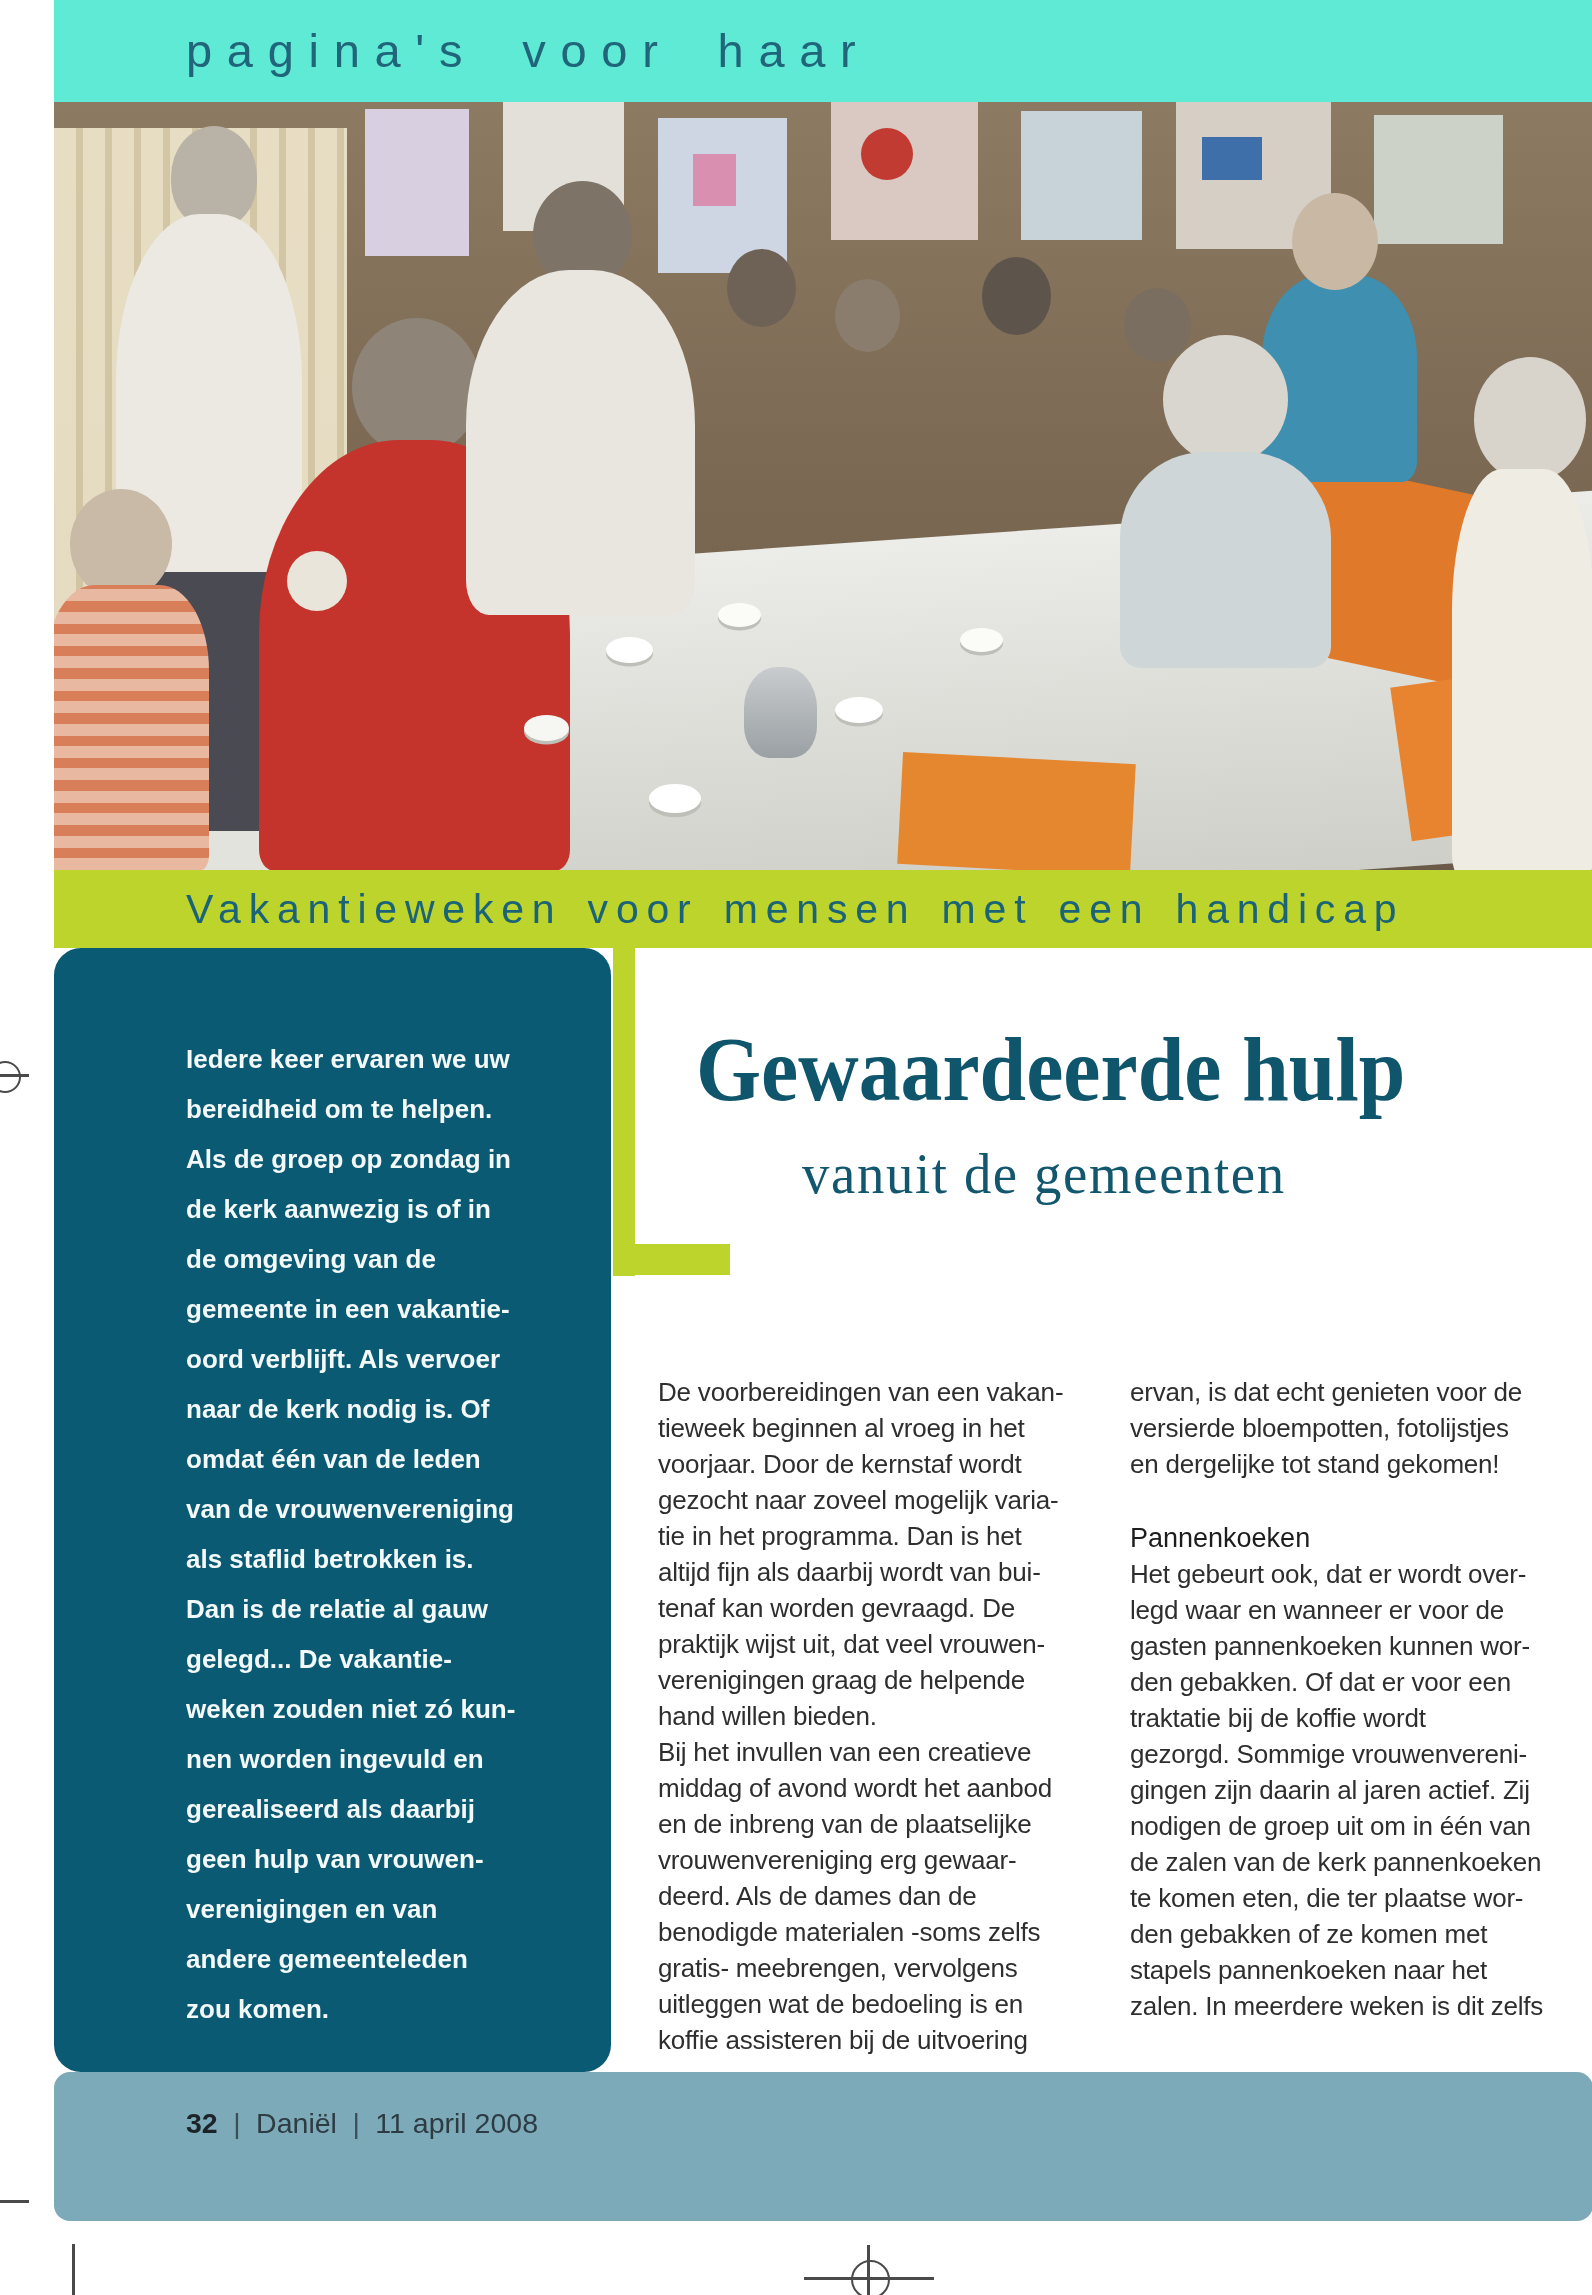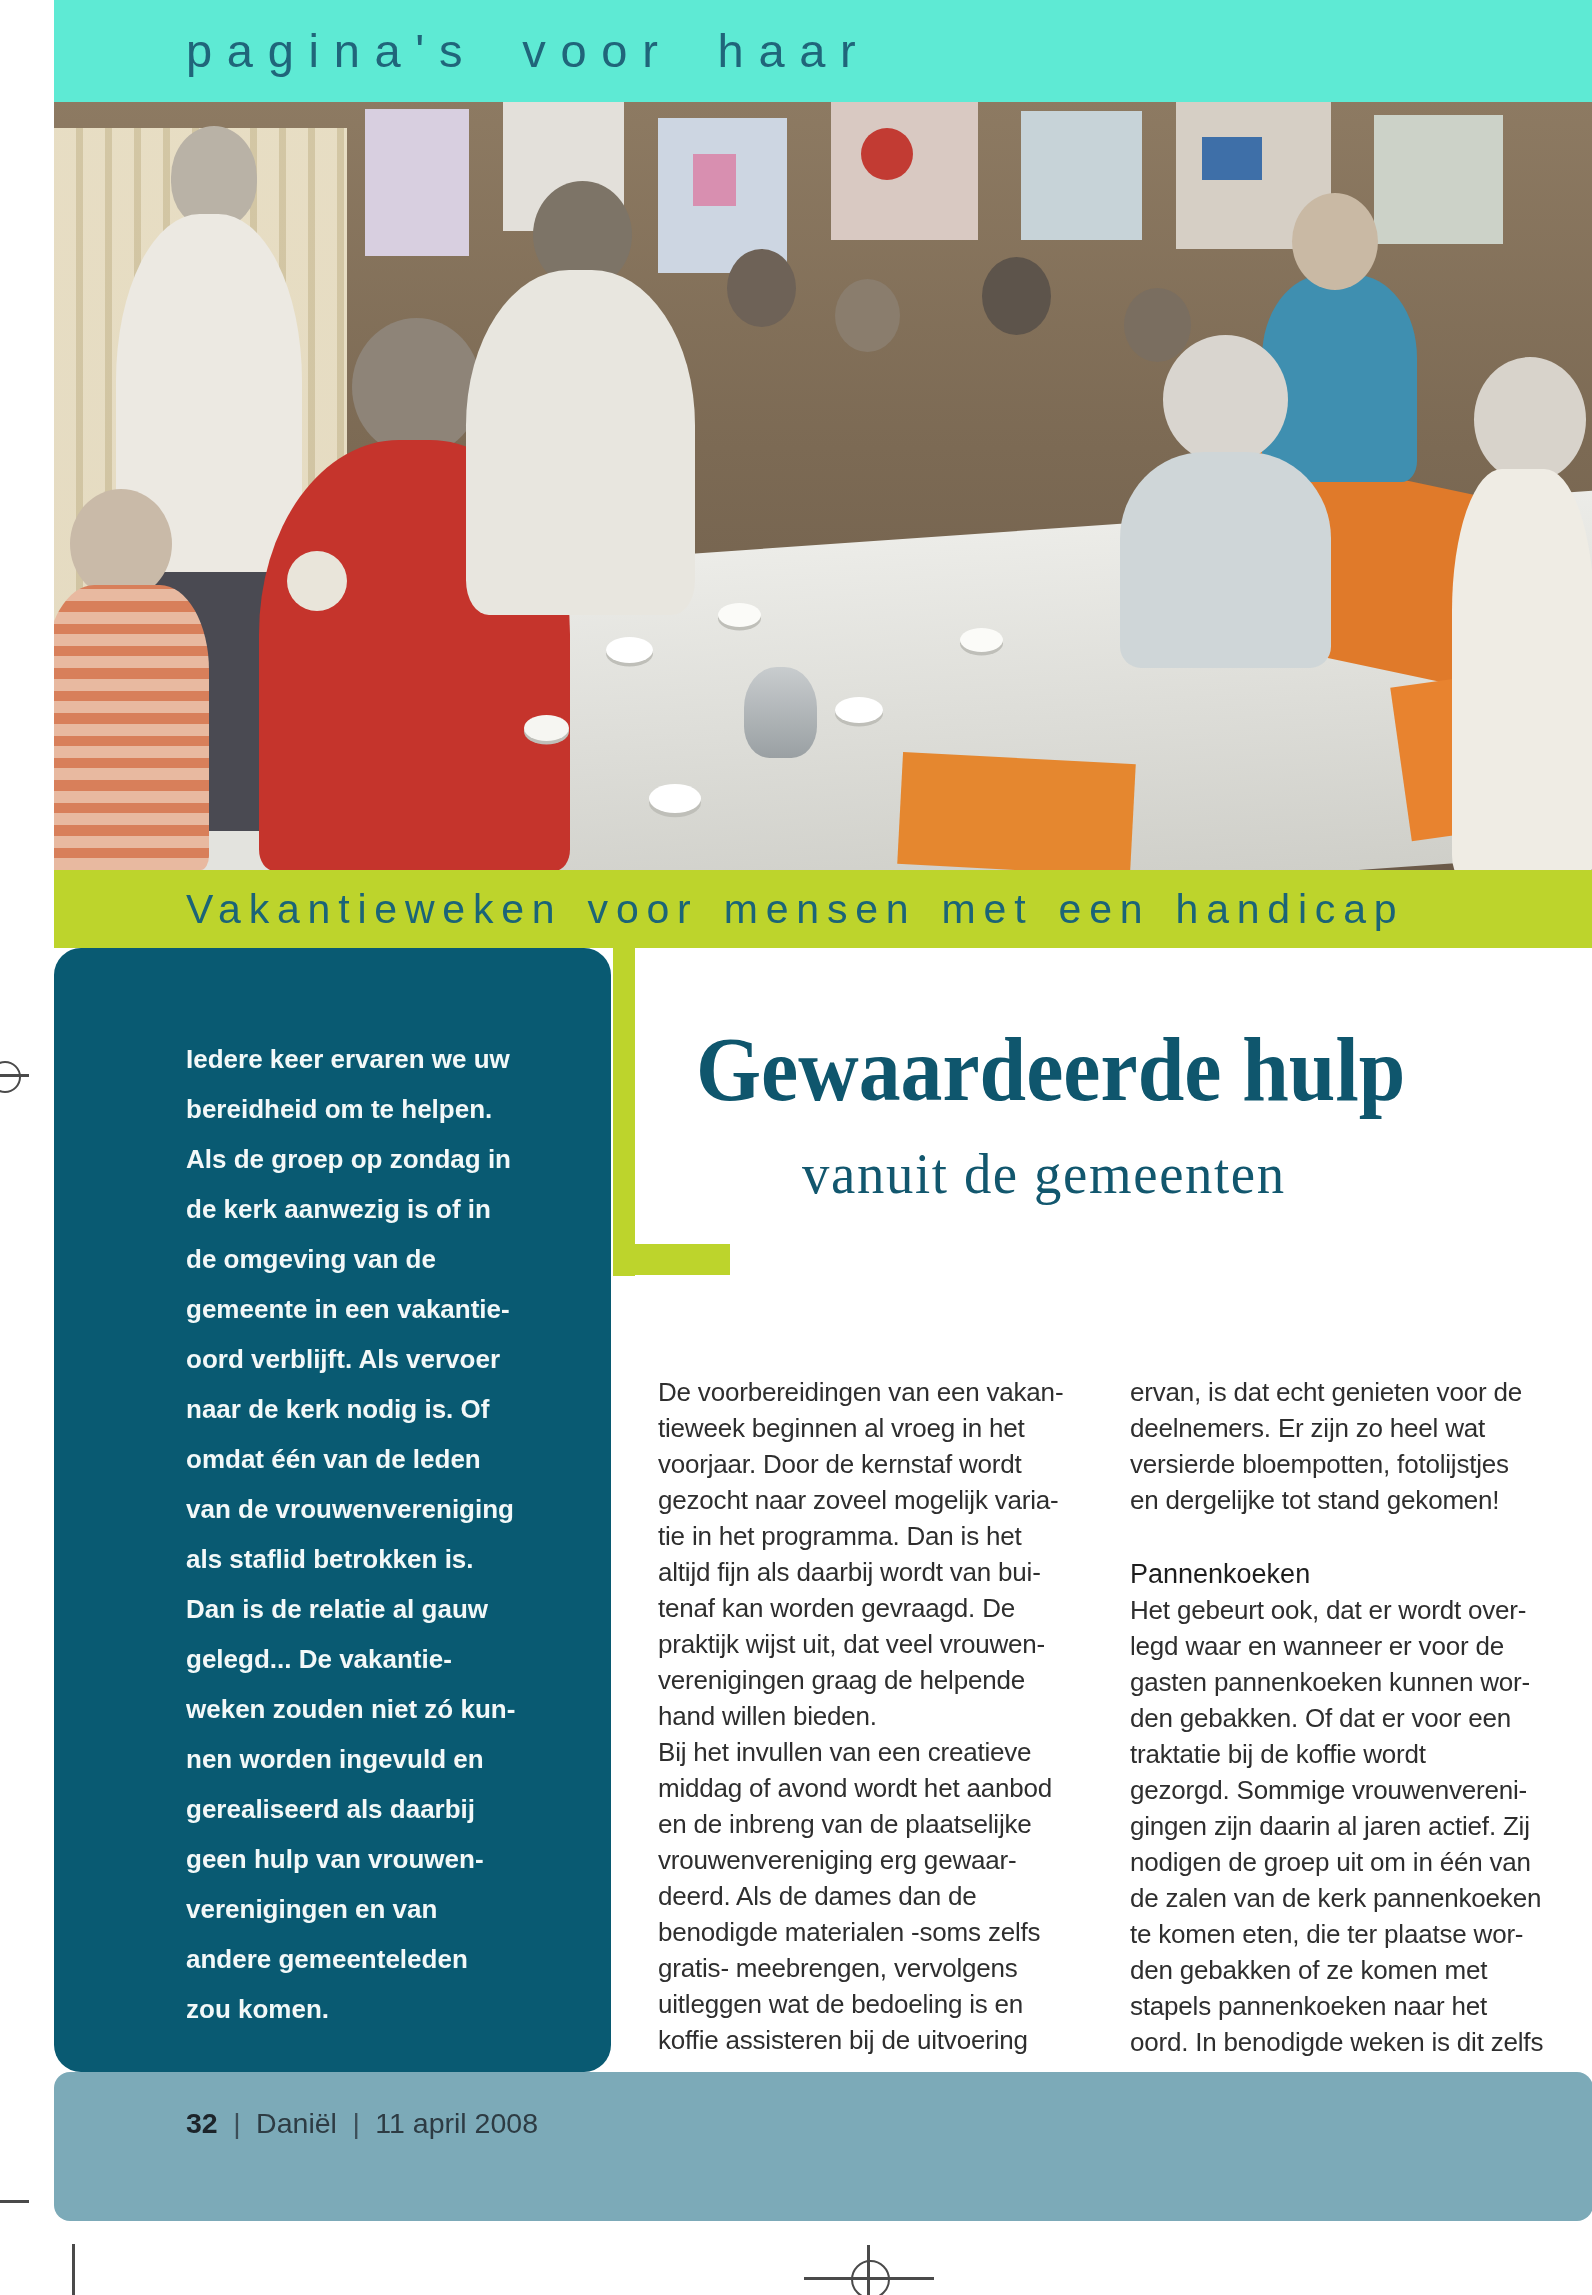--- a/index.html
+++ b/index.html
@@ -175,40 +175,39 @@
       <div class="line">vrouwenvereniging erg gewaar-</div>
       <div class="line">deerd. Als de dames dan de</div>
       <div class="line">benodigde materialen -soms zelfs</div>
       <div class="line">gratis- meebrengen, vervolgens</div>
       <div class="line">uitleggen wat de bedoeling is en</div>
       <div class="line">koffie assisteren bij de uitvoering</div>
     </div>
   <div class="abs col col-2">
     <div>
         <div class="line">ervan, is dat echt genieten voor de</div>
-        <div class="line">deelnemers. Er zijn zo heel wat</div>
         <div class="line">versierde bloempotten, fotolijstjes</div>
         <div class="line">en dergelijke tot stand gekomen!</div>
       </div>
     <div class="col-spacer"></div>
     <div class="col-heading">Pannenkoeken</div>
     <div>
         <div class="line">Het gebeurt ook, dat er wordt over-</div>
         <div class="line">legd waar en wanneer er voor de</div>
         <div class="line">gasten pannenkoeken kunnen wor-</div>
         <div class="line">den gebakken. Of dat er voor een</div>
         <div class="line">traktatie bij de koffie wordt</div>
         <div class="line">gezorgd. Sommige vrouwenvereni-</div>
         <div class="line">gingen zijn daarin al jaren actief. Zij</div>
         <div class="line">nodigen de groep uit om in één van</div>
         <div class="line">de zalen van de kerk pannenkoeken</div>
         <div class="line">te komen eten, die ter plaatse wor-</div>
         <div class="line">den gebakken of ze komen met</div>
         <div class="line">stapels pannenkoeken naar het</div>
-        <div class="line">oord. In benodigde weken is dit zelfs</div>
+        <div class="line">zalen. In meerdere weken is dit zelfs</div>
       </div>
   </div>
 
   <div class="abs footer-band">
     <div class="abs footer-line">
       <span class="pagenum">32</span><span class="sep">|</span><span>Daniël</span><span class="sep">|</span><span>11 april 2008</span>
     </div>
   </div>
 
   <div class="abs reg-circle" style="left:-11.2px;top:1061px;width:28px;height:28px;"></div>

